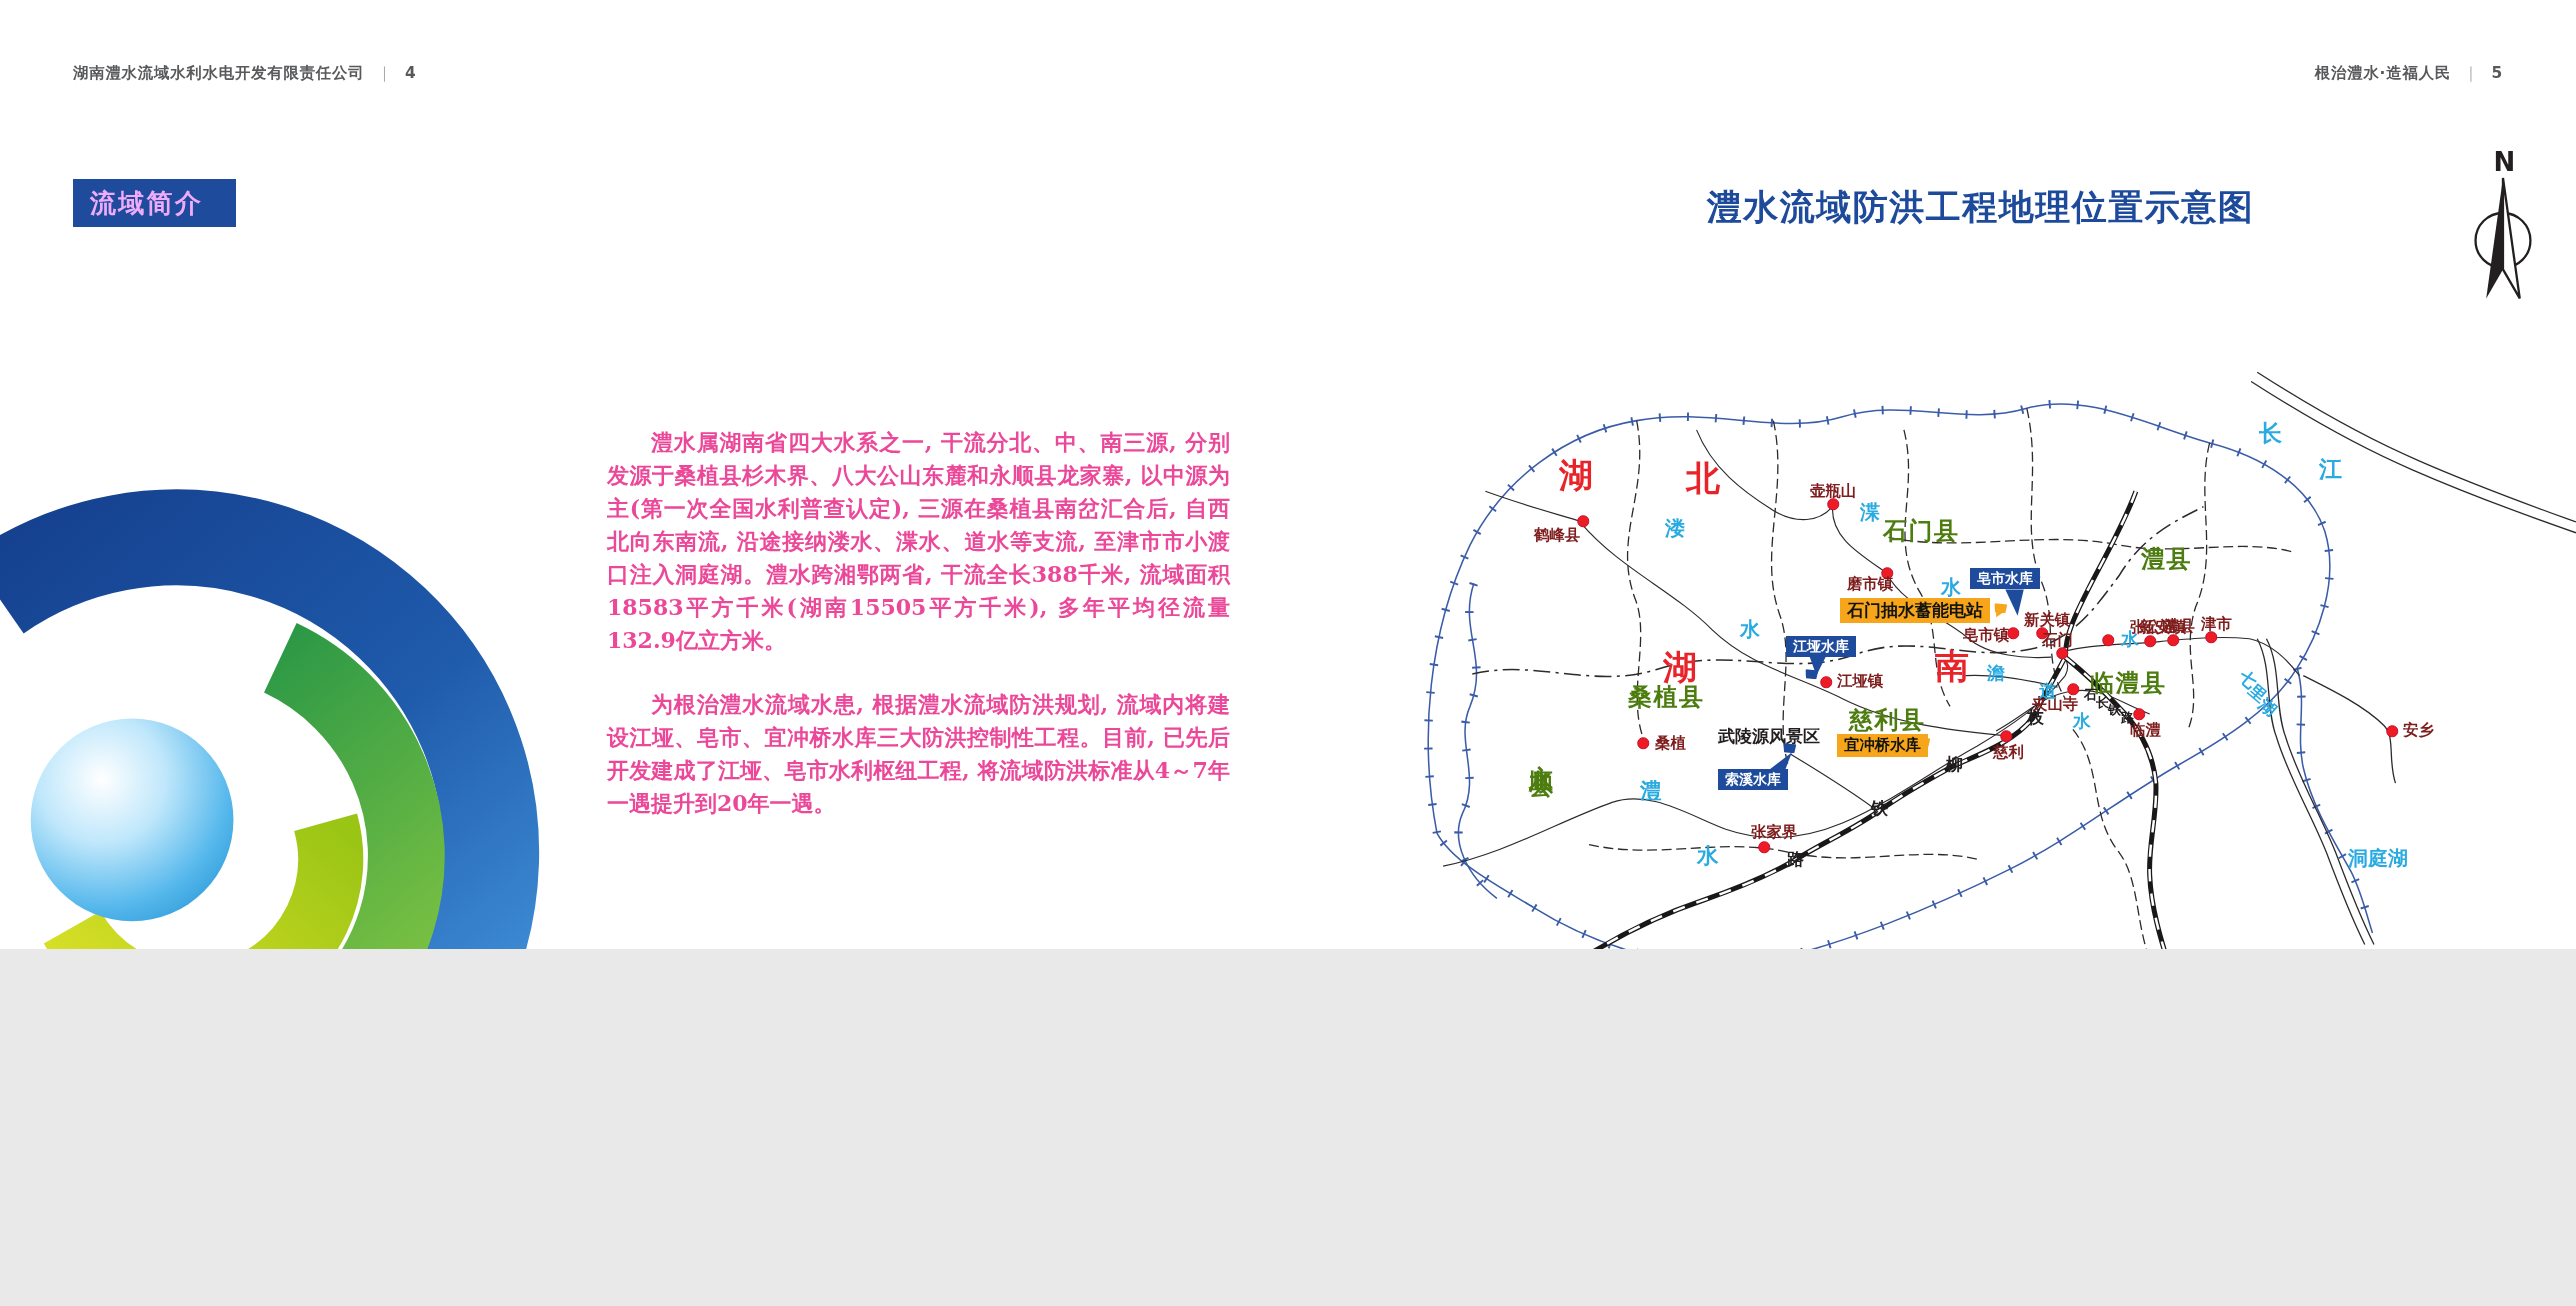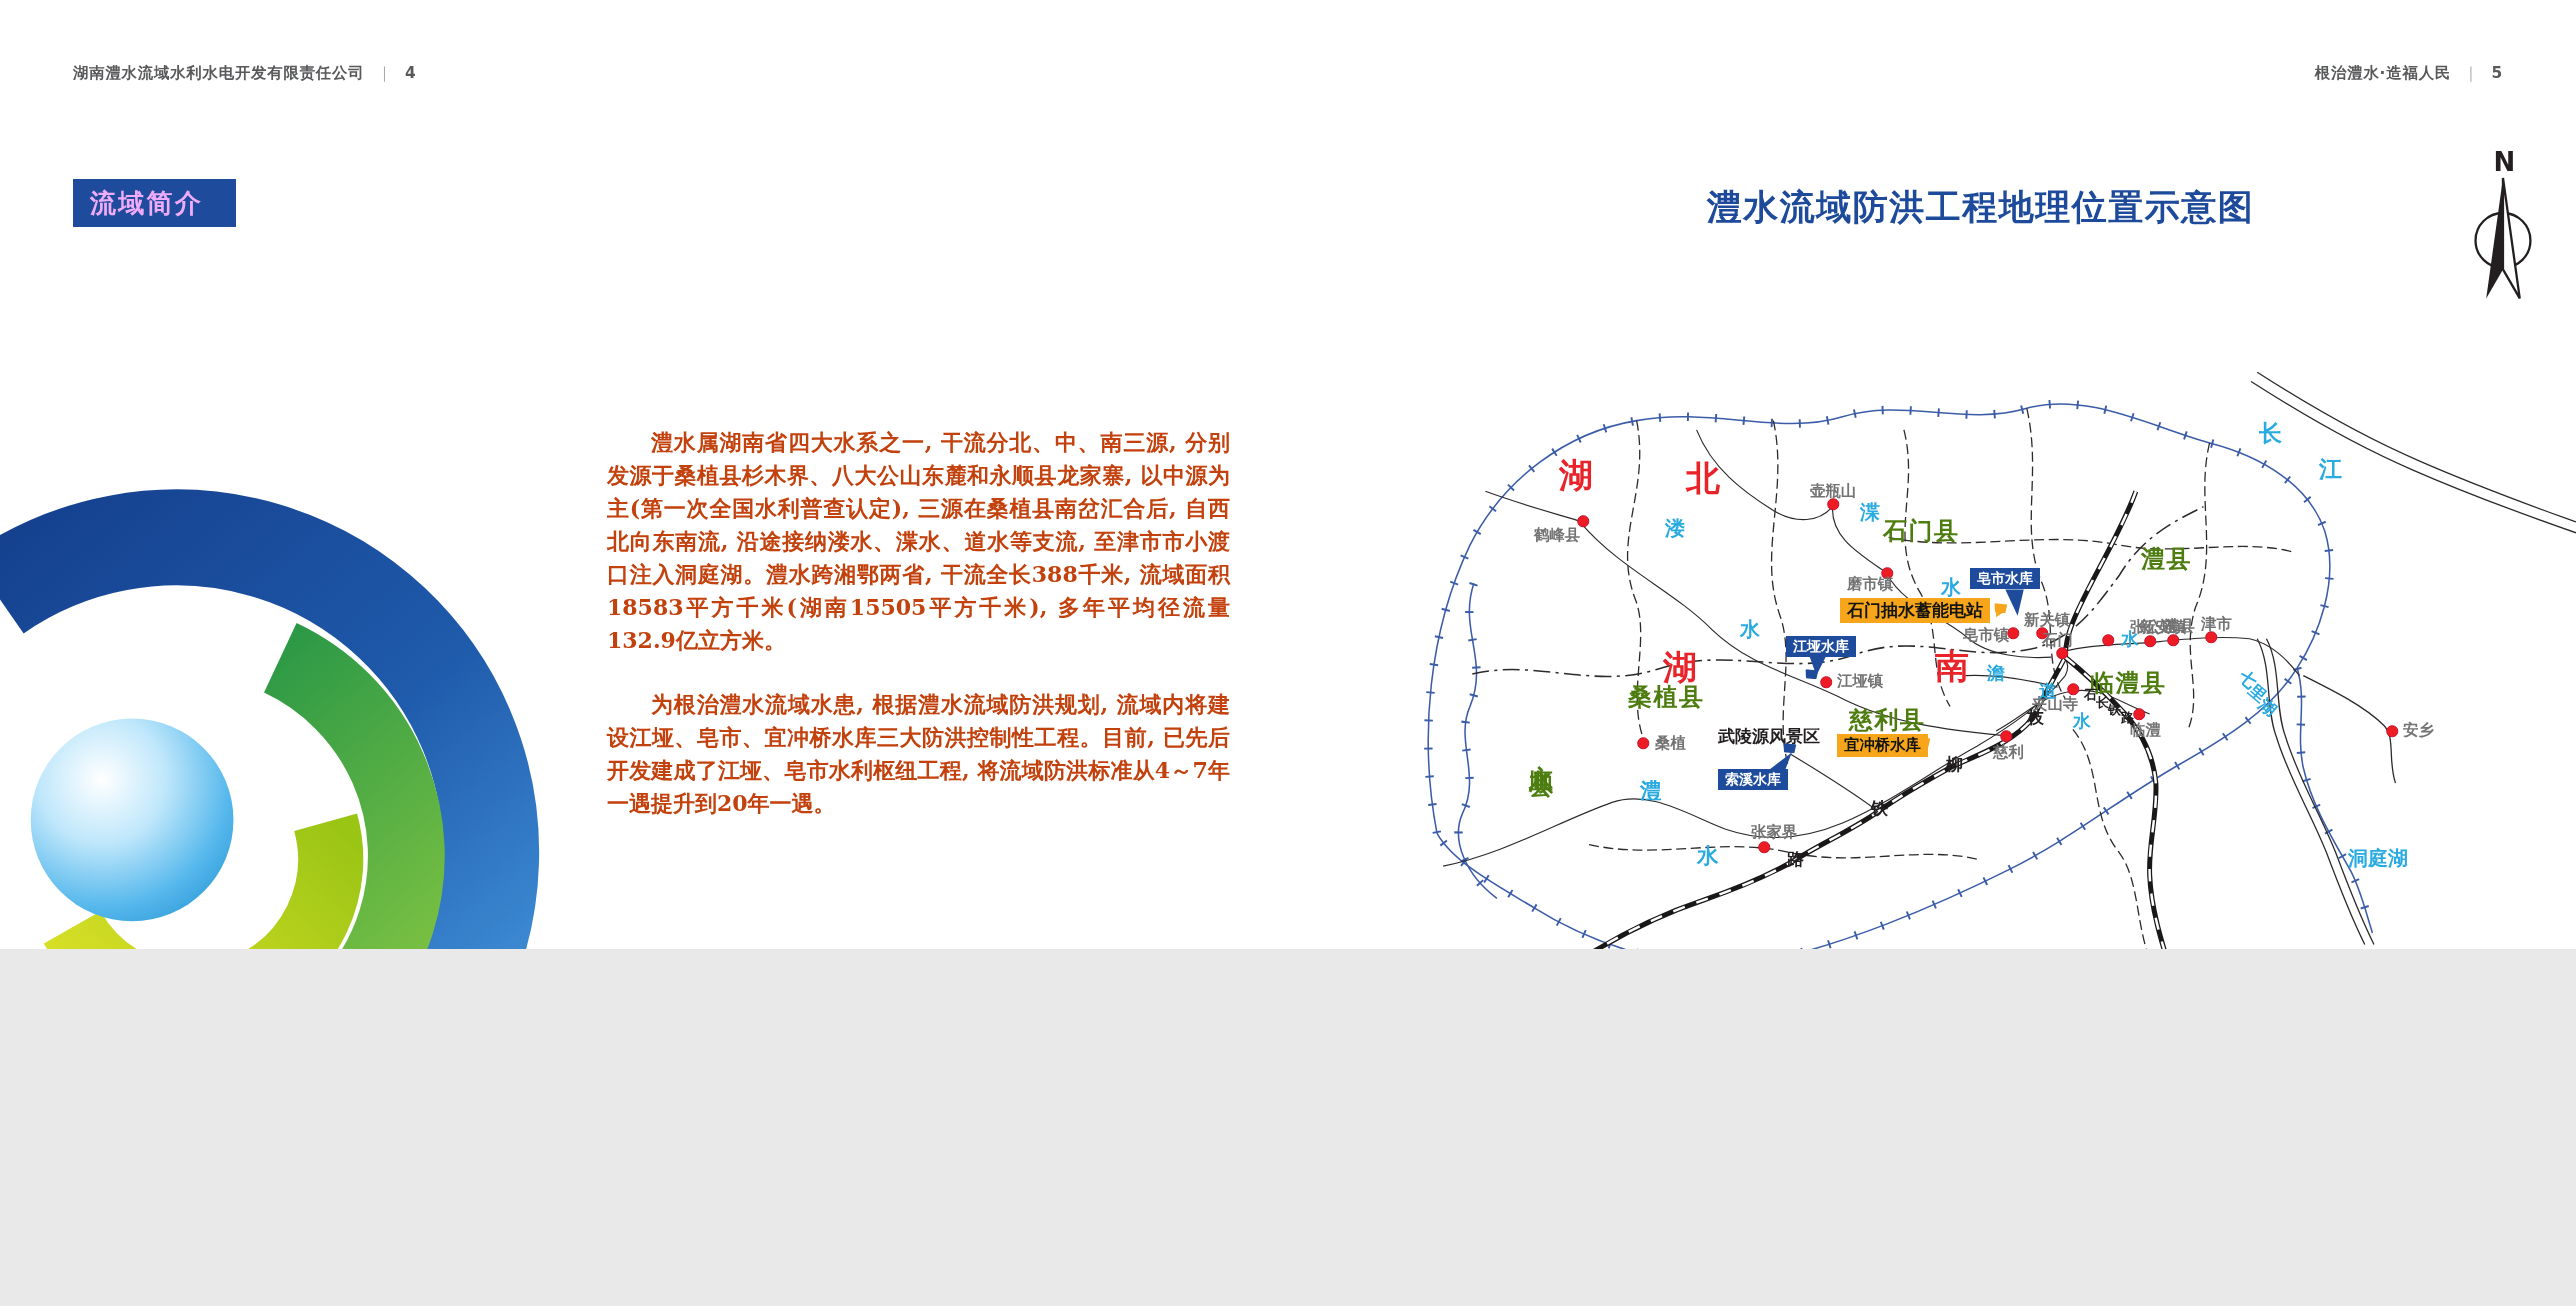--- a/index.html
+++ b/index.html
@@ -7,21 +7,21 @@
           font-family:"DejaVu Sans","Liberation Sans",sans-serif;color:#231f20;}
   
   .hdr{position:absolute;top:63px;font-size:15.4px;font-weight:bold;color:#58595b;letter-spacing:0.8px;white-space:nowrap;}
   .hdr-left{left:73px;}
   .hdr-right{right:73px;text-align:right;}
   .hdr .bar{color:#a0a0a0;margin:0 12.3px;font-weight:400;}
   
   .section-tag{position:absolute;left:73px;top:179px;width:163px;height:48px;background:#1e4b9c;color:#f0abfc;
     font-size:26px;font-weight:bold;display:flex;align-items:center;padding-left:17px;letter-spacing:2.3px;box-sizing:border-box;}
   .body-text{position:absolute;left:607px;top:426px;width:623px;font-family:"DejaVu Serif","Liberation Serif",serif;
-    font-size:22px;line-height:33px;font-weight:700;color:#c2410c;text-align:justify;}
+    font-size:22px;line-height:33px;font-weight:700;color:#ec4899;text-align:justify;}
   .body-text p{margin:0 0 31px 0;text-indent:2em;}
   .logo-svg{position:absolute;left:0px;top:399px;width:599px;height:907px;}
   
   .map-title{position:absolute;left:1612px;top:184px;width:737px;text-align:center;font-size:35px;font-weight:800;
     color:#1d4a9b;letter-spacing:1.5px;white-space:nowrap;}
   .compass{position:absolute;left:2474px;top:147px;width:61px;height:161px;}
   .compass .n{position:absolute;left:0;top:0;width:61px;text-align:center;font-size:26px;font-weight:800;color:#231f20;}
   .map-svg{position:absolute;left:1397px;top:330px;width:1179px;height:745px;}
   .map-svg path{fill:none;}
   .basin{stroke:#3b5ca8;stroke-width:2;}
@@ -32,21 +32,21 @@
   .channel{stroke:#2e2a2b;stroke-width:1.7;}
   .rail-b{stroke:#1a1717;stroke-width:6.5;}
   .rail-w{stroke:#ffffff;stroke-width:3.2;stroke-dasharray:16 16;}
   .ptr-blue{fill:#1e4b9c;stroke:none;}
   .ptr-orange{fill:#f7a61b;stroke:none;}
   
   .mlabel{position:absolute;white-space:nowrap;font-weight:bold;line-height:1;}
   .prov-lbl{font-size:34px;color:#e8232a;letter-spacing:3.1px;}
   .county-lbl{font-size:24px;color:#4d7c0f;letter-spacing:1.5px;}
   .vertical{writing-mode:vertical-rl;letter-spacing:4.6px;}
-  .town-lbl{font-size:15.4px;color:#737373;}
+  .town-lbl{font-size:15.4px;color:#7f1d1d;}
   .river-ch{color:#29abe2;}
   .rail-ch{color:#231f20;}
   .scenic-lbl{font-size:17px;color:#231f20;}
   .dot{position:absolute;width:11.5px;height:11.5px;border-radius:50%;background:#ed1c24;border:1.5px solid #c8102e;
     box-sizing:border-box;transform:translate(-50%,-50%);}
   .dam{position:absolute;width:14px;height:12.3px;transform:translate(-50%,-50%) rotate(-15deg);
     clip-path:polygon(15% 0,100% 35%,70% 100%,0 70%);}
   .dam-orange{background:#f7a61b;}
   .dam-blue{background:#1e4b9c;}
   .tag{position:absolute;font-weight:bold;padding:2.3px 7px;white-space:nowrap;line-height:1.2;}

